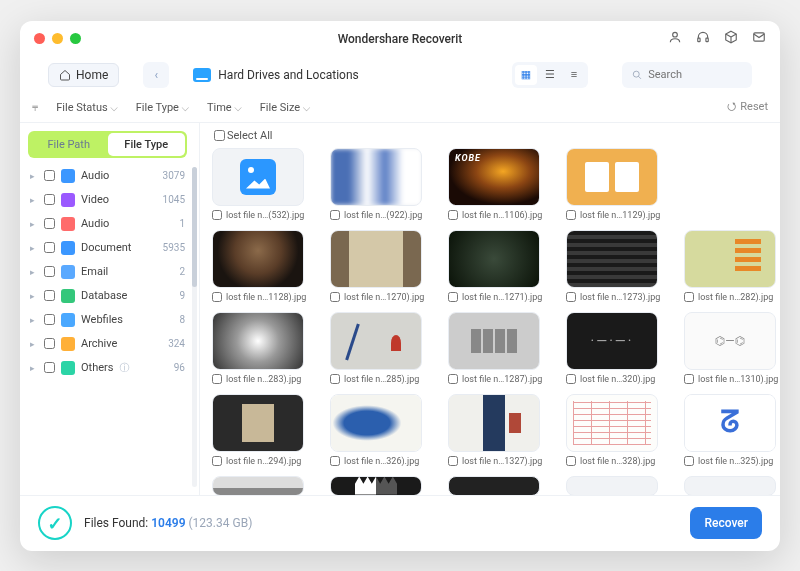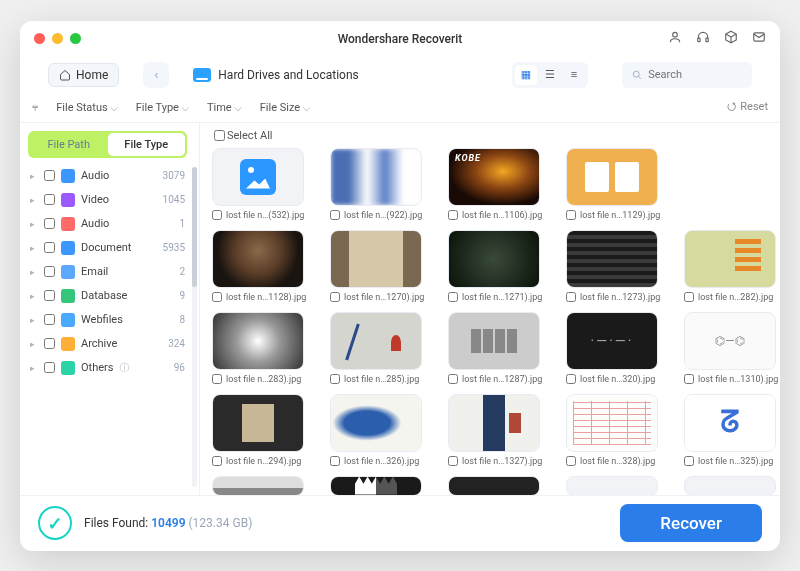--- a/index.html
+++ b/index.html
@@ -47,21 +47,21 @@
   .card{width:108px;flex:none}
   .thumb{width:92px;height:58px;border-radius:8px;background:#f1f3f6;border:1px solid #e8ecf2;overflow:hidden;position:relative;display:flex;align-items:center;justify-content:center}
   .fname{display:flex;align-items:center;gap:4px;margin-top:4px}
   .fname input{width:10px;height:10px;flex:none}
   .fname span{font-size:9px;color:#666;white-space:nowrap;overflow:hidden;text-overflow:ellipsis}
   .footer{height:56px;border-top:1px solid #eef1f5;display:flex;align-items:center;padding:0 18px;gap:12px}
   .checkring{width:34px;height:34px;border:2px solid #18d4c7;border-radius:50%;display:flex;align-items:center;justify-content:center;color:#18d4c7;font-size:18px;font-weight:bold}
   .ff{font-size:12px;color:#333}
   .ff b{color:#2b7de9;font-weight:600}
   .ff i{font-style:normal;color:#9aa6b8}
-  .recover{margin-left:auto;background:#2b7de9;color:#fff;border:none;border-radius:8px;padding:9px 40px;font-size:17px;font-weight:500;cursor:pointer}
+  .recover{margin-left:auto;background:#2b7de9;color:#fff;border:none;border-radius:8px;padding:9px 14px;font-size:12px;font-weight:500;cursor:pointer}
   
   .t-pic{width:36px;height:36px;background:#2b97ff;border-radius:6px;position:relative}
   .t-pic:before{content:"";position:absolute;top:8px;left:8px;width:6px;height:6px;background:#fff;border-radius:50%}
   .t-pic:after{content:"";position:absolute;bottom:6px;left:6px;right:6px;height:10px;background:#fff;clip-path:polygon(0 100%,35% 20%,55% 60%,80% 0,100% 100%)}
   .t-blur{width:100%;height:100%;background:linear-gradient(90deg,#4a6fb5 20%,#fff 40%,#5c7fc5 60%,#fff 80%);filter:blur(2px)}
   .t-blur2{width:100%;height:100%;background:linear-gradient(90deg,#3a5a9a,#dde6f4,#3a5a9a);filter:blur(2px)}
   .t-kobe{width:100%;height:100%;background:radial-gradient(ellipse at 60% 40%,#f4a623 0%,#8b4513 35%,#1a0a05 70%);position:relative}
   .t-kobe:after{content:"KOBE";position:absolute;top:4px;left:6px;font-size:9px;font-style:italic;font-weight:bold;color:#fff;letter-spacing:1px}
   .t-shirt{width:100%;height:100%;background:#f0b050;display:flex;align-items:center;justify-content:center;gap:6px}
   .t-shirt div{width:24px;height:30px;background:#fff;border-radius:2px}

